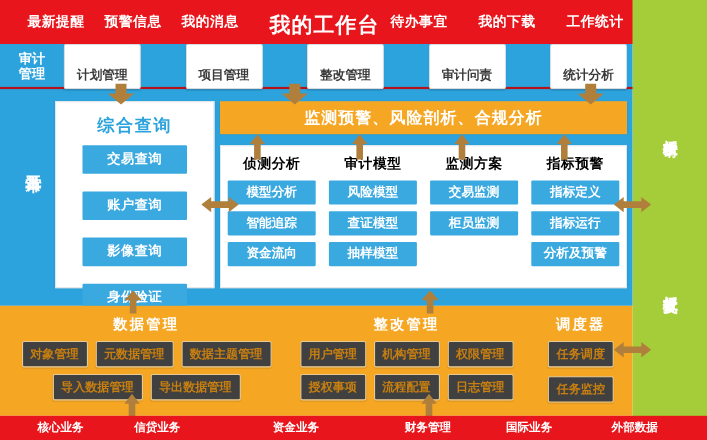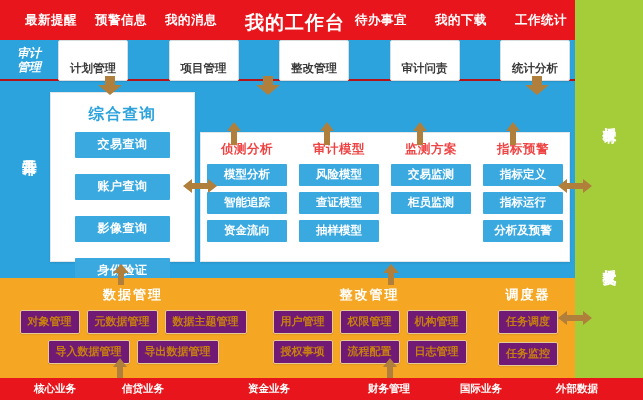--- a/index.html
+++ b/index.html
@@ -34,21 +34,21 @@
 
   
   .bluewrap{
     position:absolute;left:0;top:40px;width:575px;height:238px;background:#2ca3dd;
   }
   .redline{position:absolute;left:0;top:39px;width:575px;height:1.5px;background:#b5131a;}
 
   .sidelabel{
     position:absolute;color:#ffffff;font-weight:bold;text-align:center;
   }
-  #side-audit-mgmt{left:6px;top:6px;width:46px;font-size:12px;line-height:14px;font-style:italic;}
+  #side-audit-mgmt{left:6px;top:6px;width:46px;font-size:12px;line-height:14px;}
   #side-audit-tool{left:6px;top:95px;width:46px;font-size:14.5px;line-height:19px;}
 
   
   .pillrow{position:absolute;left:58px;top:8px;width:512px;height:24px;
     display:flex;justify-content:space-between;align-items:center;}
   .pill{
     background:#ffffff;border:1px solid #d8dde0;border-radius:2px;
     color:#3a3a3a;font-size:11.5px;font-weight:bold;
     padding:20px 11px 4px;white-space:nowrap;box-sizing:border-box;
     box-shadow:0 1px 1px rgba(0,0,0,.10);
@@ -79,40 +79,40 @@
   }
 
   
   .card-grid{
     position:absolute;left:200px;top:92px;width:370px;height:130px;
     background:#ffffff;border:1px solid #e2e6e9;box-sizing:border-box;
     display:flex;box-shadow:0 1px 2px rgba(0,0,0,.10);
   }
   .gcol{flex:1;padding:0 6px;box-sizing:border-box;}
   .gcol .gtitle{
-    color:#ef4444;font-size:12.5px;font-weight:bold;text-align:center;
+    color:#000000;font-size:12.5px;font-weight:bold;text-align:center;
     margin-top:8px;margin-bottom:2px;letter-spacing:.5px;
   }
   .gcol .gbtn{
     background:#3aa9e0;color:#ffffff;font-size:11.5px;font-weight:bold;
     text-align:center;padding:3px 0 4px;margin-top:6px;border-radius:1px;
   }
 
   
   .orangewrap{
     position:absolute;left:0;top:278px;width:575px;height:100px;background:#f5a623;
   }
   .osection{position:absolute;}
   .osection .otitle{
     color:#ffffff;font-size:13px;font-weight:bold;text-align:center;
     letter-spacing:2px;margin-bottom:6px;
   }
   .orow{display:flex;justify-content:center;gap:7px;margin-bottom:6px;}
   .obtn{
-    background:#701a75;border:1px solid #e6cb96;border-radius:2px;
+    background:#404040;border:1px solid #e6cb96;border-radius:2px;
     color:#c77f10;font-size:11px;font-weight:bold;white-space:nowrap;
     padding:3px 7px 4px;box-sizing:border-box;
     box-shadow:0 1px 1px rgba(0,0,0,.08);
   }
   #sec-data{left:8px;top:8px;width:250px;}
   #sec-system{left:262px;top:8px;width:215px;}
   #sec-sched{left:486px;top:8px;width:84px;}
   #sec-sched .orow{margin-bottom:8px;}
 
   
@@ -180,20 +180,21 @@
     </div>
 
     <div class="card-query">
       <div class="cardtitle">综合查询</div>
       <div class="bluebtn">交易查询</div>
       <div class="bluebtn">账户查询</div>
       <div class="bluebtn">影像查询</div>
       <div class="bluebtn">身份验证</div>
     </div>
 
+    <div class="banner">监测预警、风险剖析、合规分析</div>
 
     <div class="card-grid">
       <div class="gcol">
         <div class="gtitle">侦测分析</div>
         <div class="gbtn">模型分析</div>
         <div class="gbtn">智能追踪</div>
         <div class="gbtn">资金流向</div>
       </div>
       <div class="gcol">
         <div class="gtitle">审计模型</div>
@@ -227,22 +228,22 @@
       <div class="orow">
         <div class="obtn">导入数据管理</div>
         <div class="obtn">导出数据管理</div>
       </div>
     </div>
 
     <div class="osection" id="sec-system">
       <div class="otitle">整改管理</div>
       <div class="orow">
         <div class="obtn">用户管理</div>
+        <div class="obtn">机构管理</div>
         <div class="obtn">权限管理</div>
-        <div class="obtn">机构管理</div>
       </div>
       <div class="orow">
         <div class="obtn">授权事项</div>
         <div class="obtn">流程配置</div>
         <div class="obtn">日志管理</div>
       </div>
     </div>
 
     <div class="osection" id="sec-sched">
       <div class="otitle">调度器</div>

